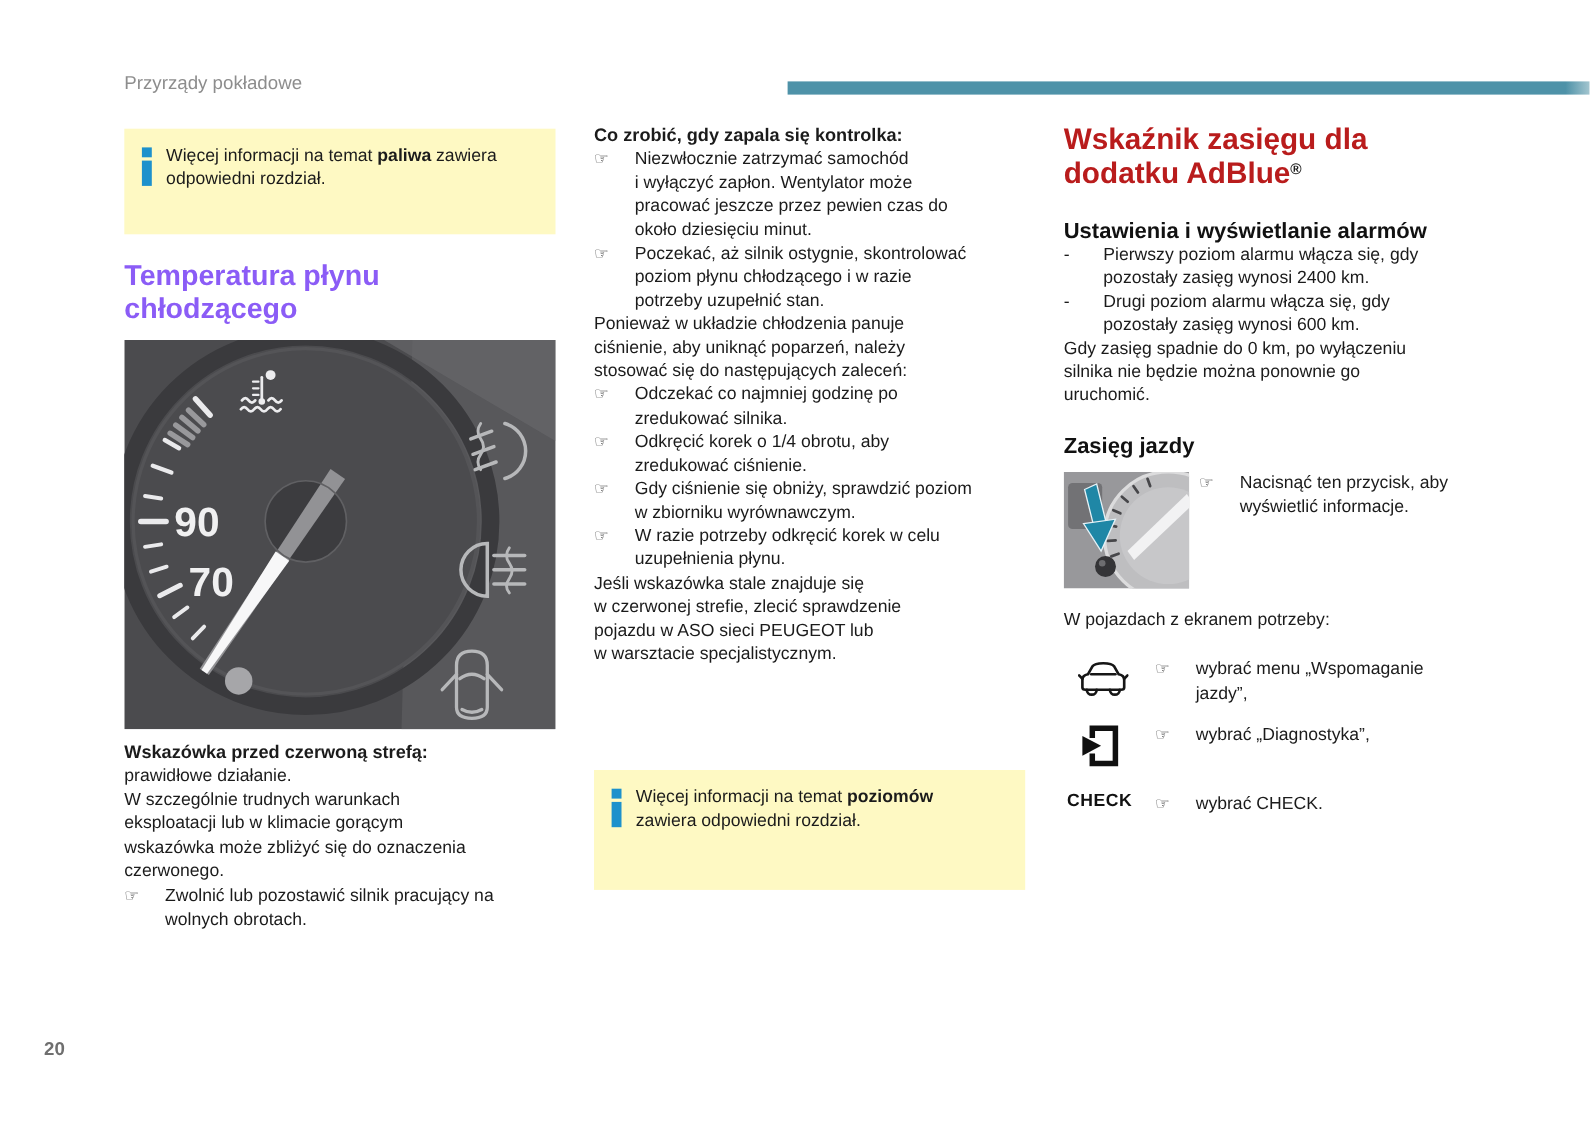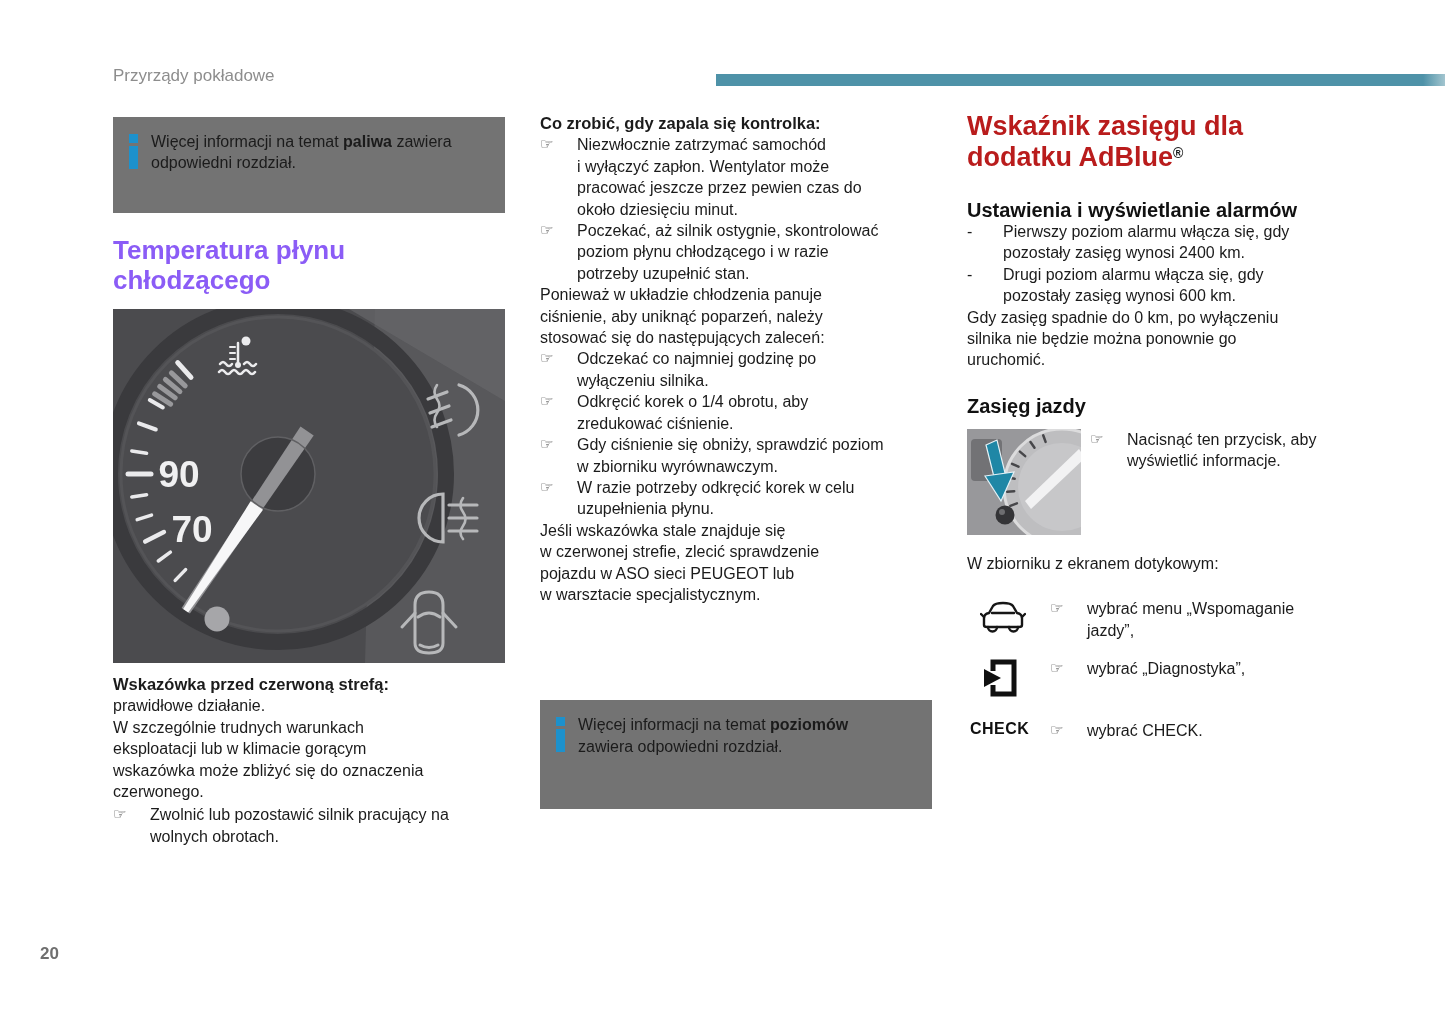--- a/index.html
+++ b/index.html
@@ -10,21 +10,21 @@
   }
   .abs{position:absolute;}
   .txt{font-size:16px;line-height:21.4px;white-space:pre-line;}
   .bold{font-weight:bold;}
   .runhead{font-size:16.5px;font-weight:bold;line-height:21.4px;white-space:pre-line;}
   .hand{flex:none;width:37px;font-family:"DejaVu Sans",sans-serif;font-size:15px;color:#3a3a3a;line-height:21.4px;}
   .dashm{flex:none;width:36px;font-size:16px;line-height:21.4px;}
   .bullet{display:flex;}
   .page-header{font-size:17px;color:#8d8d8d;}
   .teal-bar{background:linear-gradient(to right,#4e92a8 0%,#4e92a8 97%,#a3c5cf 100%);}
-  .infobox{background:#737373;display:flex;padding:14px 14px 14px 16px;box-sizing:border-box;}
+  .infobox{background:#fef9c3;display:flex;padding:14px 14px 14px 16px;box-sizing:border-box;}
   .i-icon{flex:none;width:9px;margin-right:13px;margin-top:3px;}
   .i-icon .dot{width:9px;height:9px;background:#1d91cc;}
   .i-icon .stem{width:9px;height:23px;background:#1d91cc;margin-top:3px;}
   .h1-left{font-size:26px;line-height:30px;font-weight:bold;white-space:pre-line;color:#8b5cf6;}
   .h1-right{font-size:27px;line-height:31px;font-weight:bold;white-space:pre-line;color:#b91c1c;}
   .h2{font-size:20px;line-height:22px;font-weight:bold;color:#111;}
   .sup{font-size:14px;vertical-align:8px;font-weight:bold;}
   .col{position:absolute;width:400px;}
   .mrow{display:flex;align-items:flex-start;}
   .mrow .iconbox{flex:none;width:83px;}
@@ -160,21 +160,21 @@
 potrzeby uzupełnić stan.</div>
   </div>
 
   <div class="txt">Ponieważ w układzie chłodzenia panuje
 ciśnienie, aby uniknąć poparzeń, należy
 stosować się do następujących zaleceń:</div>
 
   <div class="bullet">
     <span class="hand">☞</span>
     <div class="txt">Odczekać co najmniej godzinę po
-wyłączeniu silnika.</div>
+zredukować silnika.</div>
   </div>
   <div class="bullet">
     <span class="hand">☞</span>
     <div class="txt">Odkręcić korek o 1/4 obrotu, aby
 zredukować ciśnienie.</div>
   </div>
   <div class="bullet">
     <span class="hand">☞</span>
     <div class="txt">Gdy ciśnienie się obniży, sprawdzić poziom
 w zbiorniku wyrównawczym.</div>
@@ -247,21 +247,21 @@
       <g>
         <polygon points="19,16 30,11 39,48 28,52" fill="#1f87a6" stroke="#e4f1f6" stroke-width="1.2"></polygon>
         <polygon points="18,47 47,43 34,72" fill="#1f87a6" stroke="#e4f1f6" stroke-width="1.2"></polygon>
       </g>
     </svg>
     <span class="hand" style="margin-left:9px;">☞</span>
     <div class="txt">Nacisnąć ten przycisk, aby
 wyświetlić informacje.</div>
   </div>
 
-  <div class="txt" style="margin-top:18px;">W zbiorniku z ekranem dotykowym:</div>
+  <div class="txt" style="margin-top:18px;">W pojazdach z ekranem potrzeby:</div>
 
   <div class="mrow" style="margin-top:24px;">
     <div class="iconbox" style="padding-left:13px;box-sizing:border-box;">
       <svg width="46" height="36" viewBox="0 0 46 36">
         <g stroke="#161616" stroke-width="2.4" fill="none" stroke-linejoin="round" stroke-linecap="round">
           <path d="M 4 27 L 4 20 Q 4 16 9 15 L 13 8 Q 15 5 23 5 Q 31 5 33 8 L 37 15 Q 42 16 42 20 L 42 27 Q 42 29 39 29 L 7 29 Q 4 29 4 27 Z"></path>
           <path d="M 12 15 L 34 15"></path>
           <path d="M 8 29 a 4.5 4.5 0 0 0 9 0"></path>
           <path d="M 29 29 a 4.5 4.5 0 0 0 9 0"></path>
           <path d="M 4 19 L 1 16"></path>

